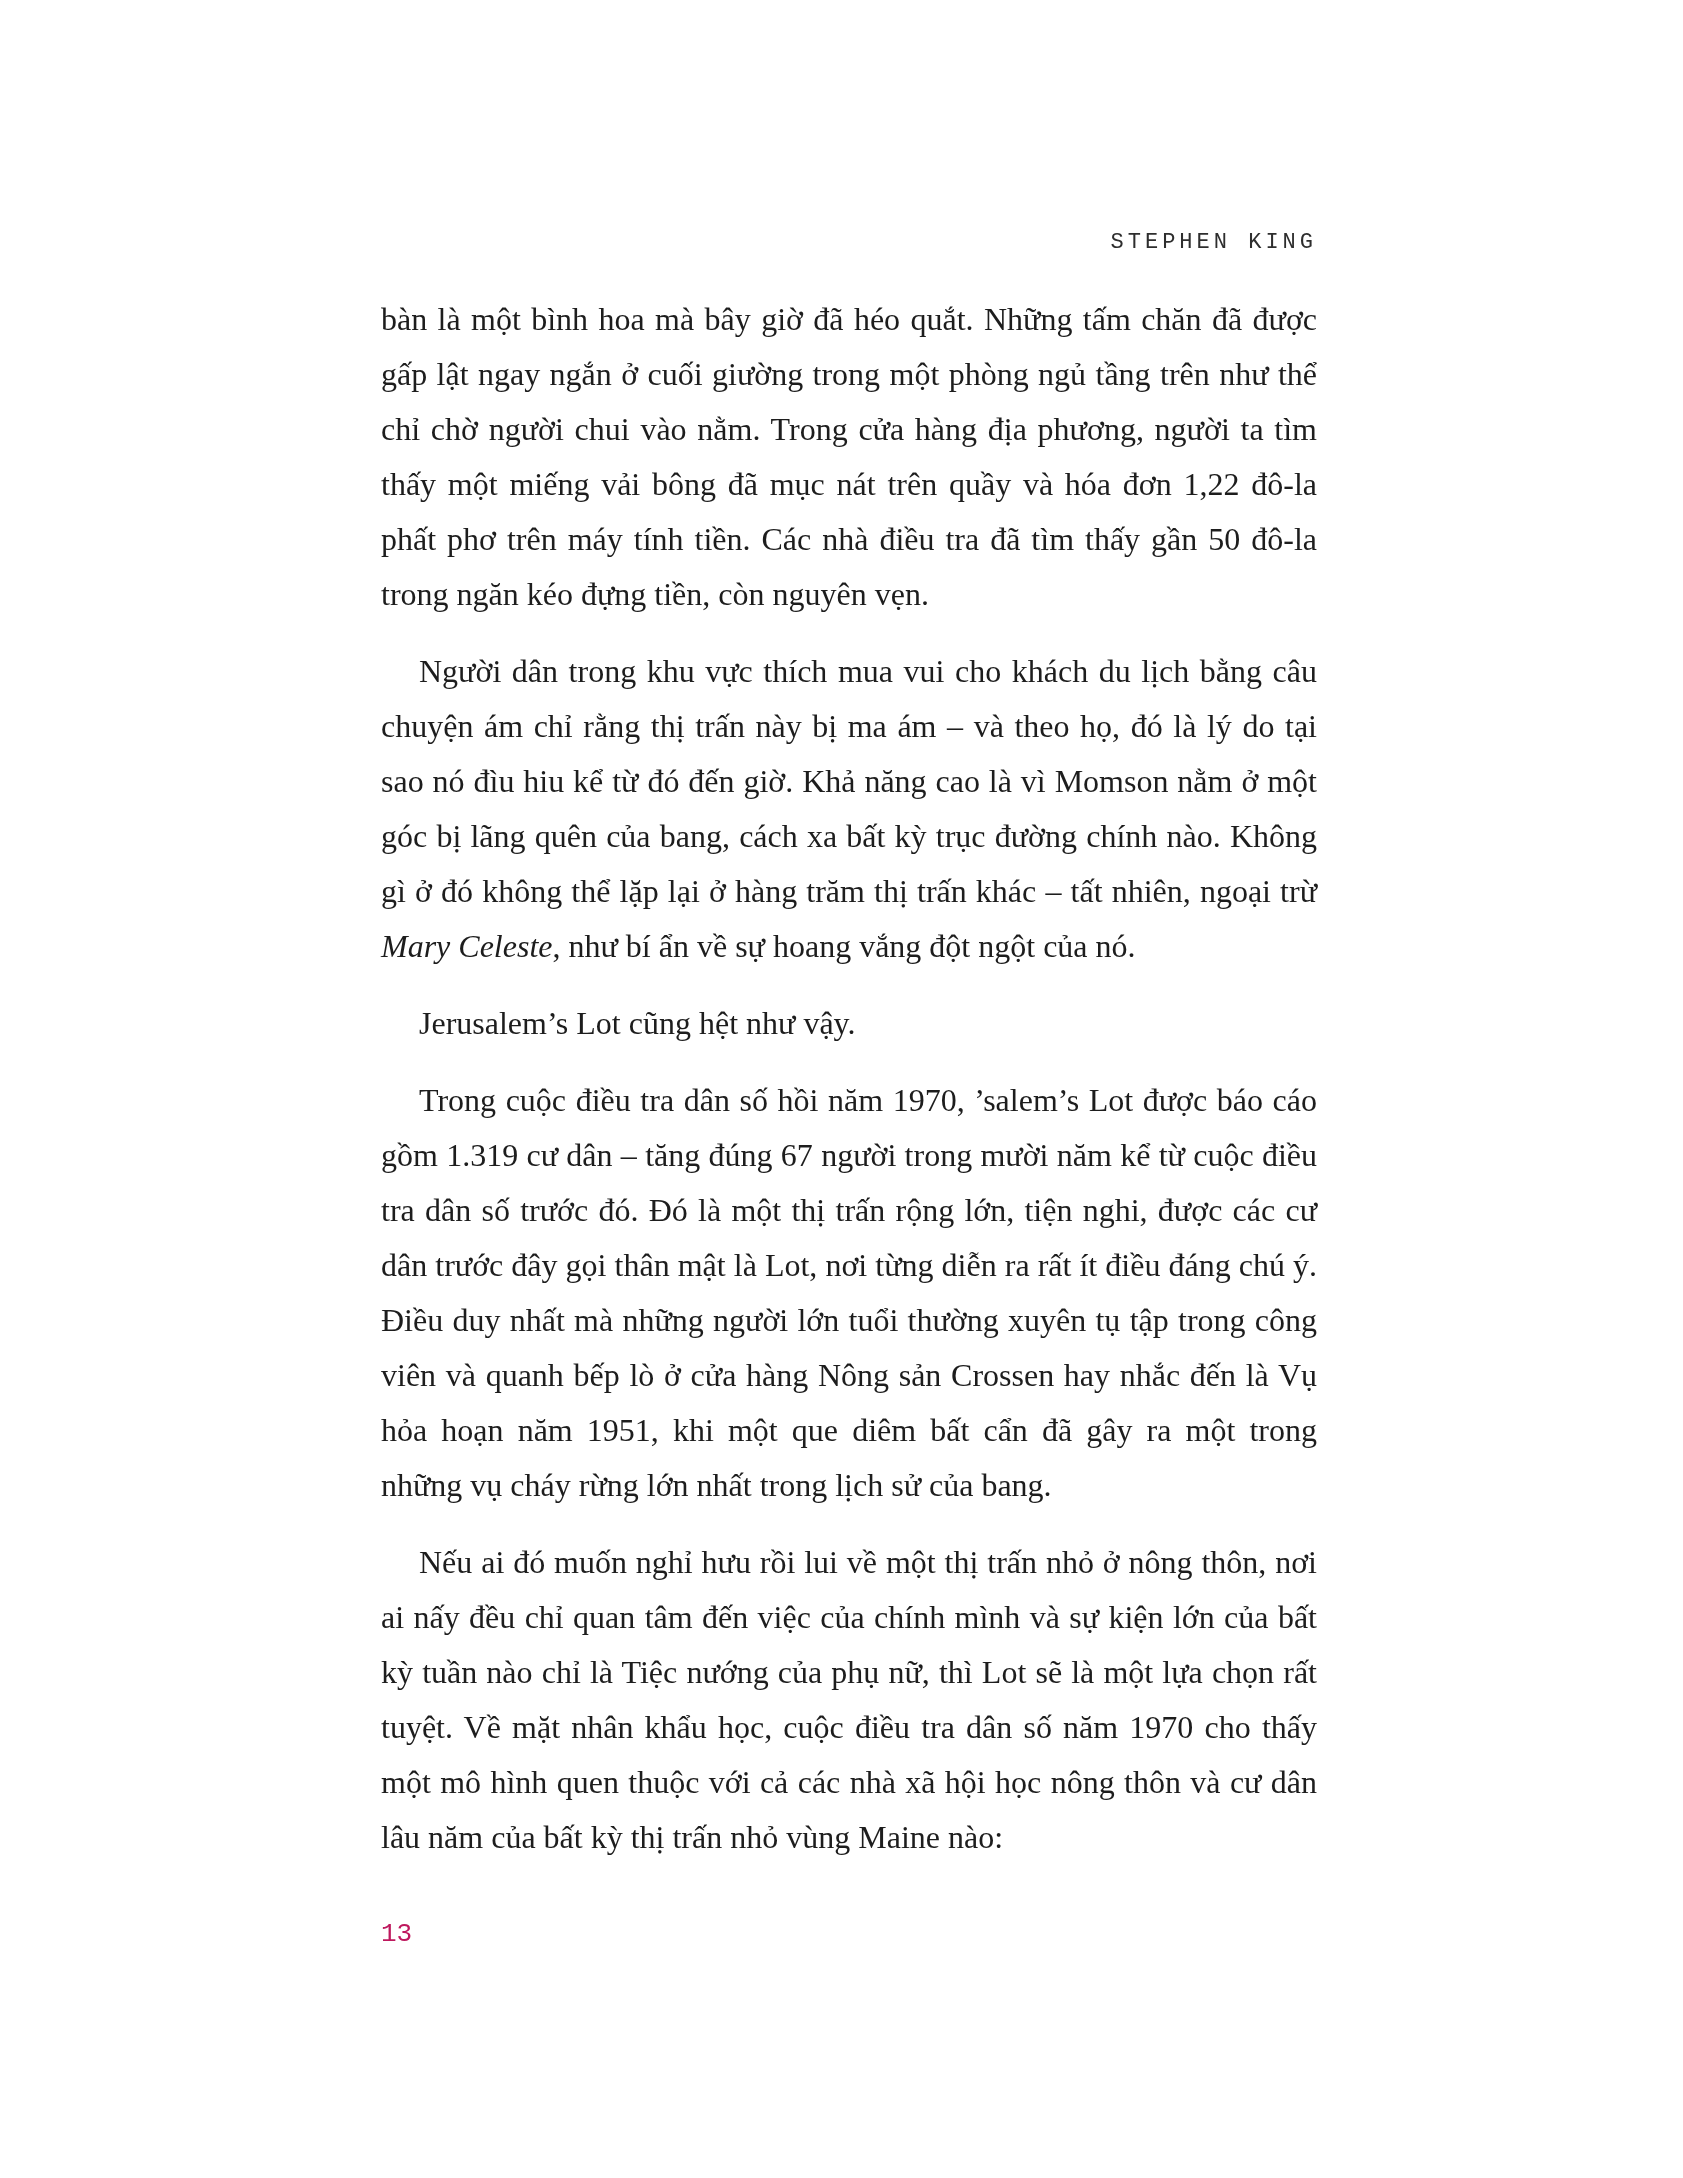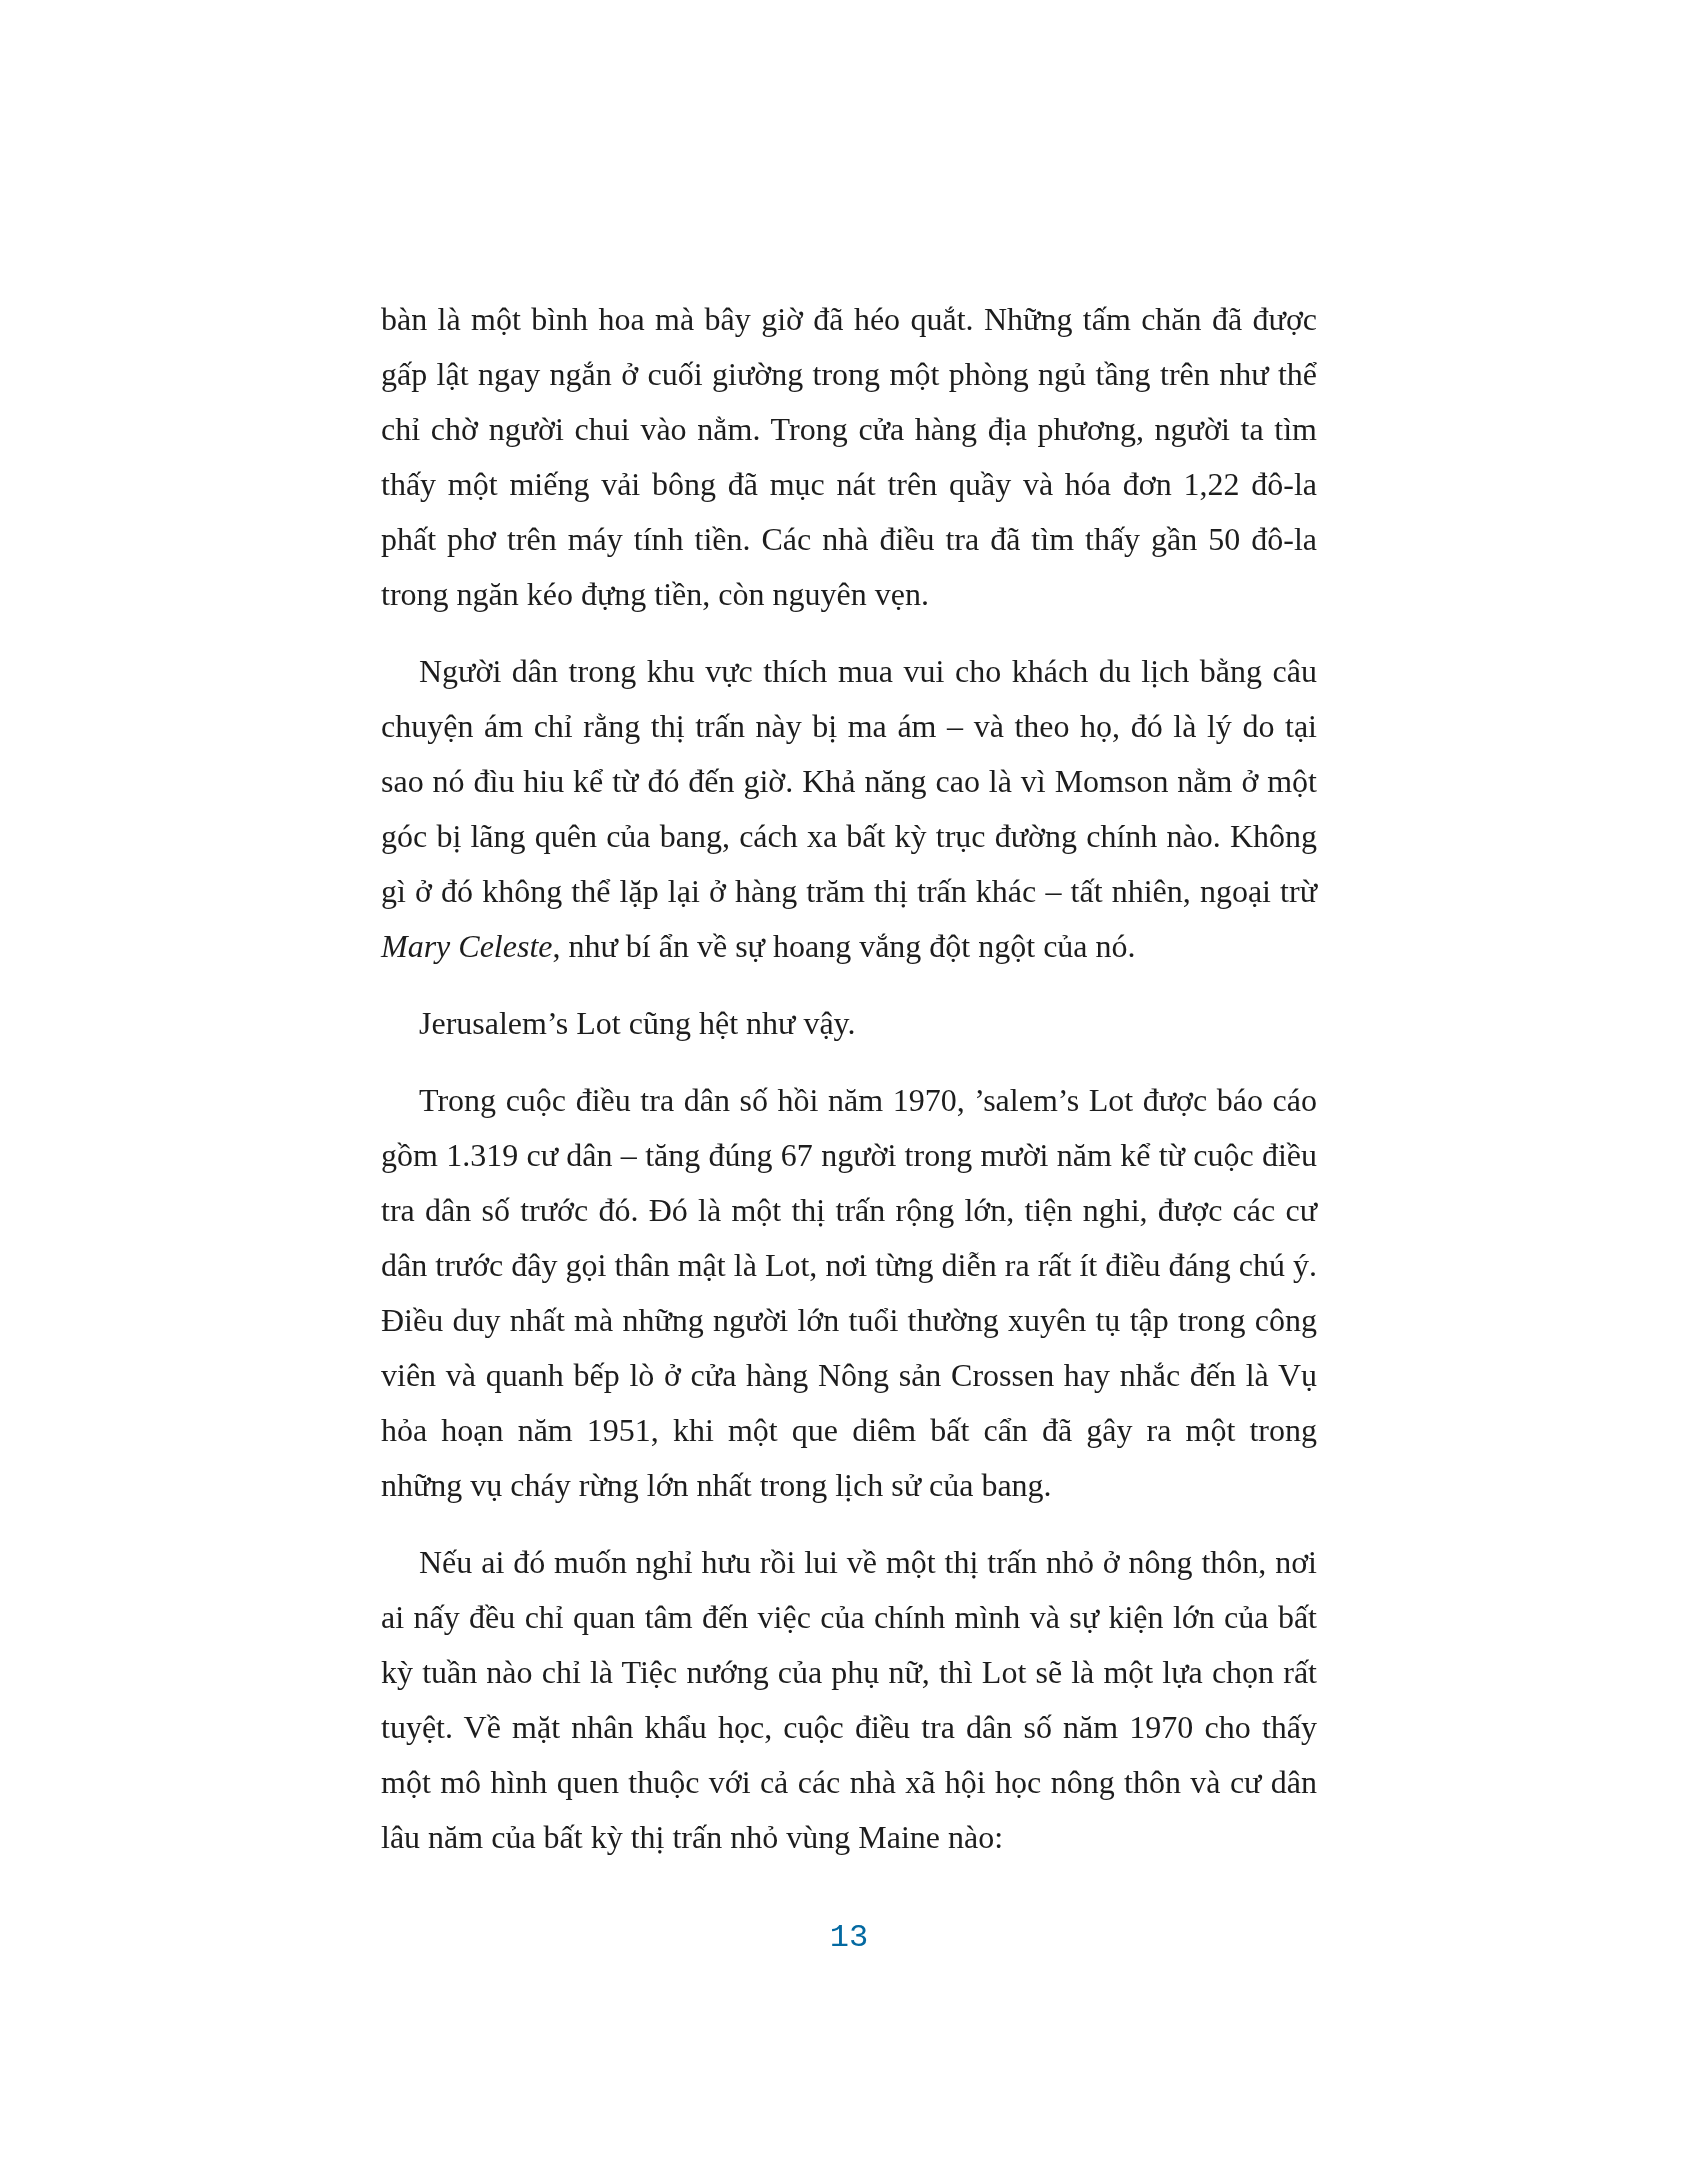--- a/index.html
+++ b/index.html
@@ -44,31 +44,32 @@
     text-indent: 38px;
   }
   .italic {
     font-style: italic;
   }
   .folio {
     position: absolute;
     top: 1919px;
     left: 381px;
     width: 936px;
-    text-align: center;
+    text-align: left;
     font-family: "Liberation Mono", "DejaVu Sans Mono", monospace;
-    font-size: 32px;
-    color: #0369a1;
+    font-size: 26px;
+    color: #be185d;
   }
 </style>
 </head>
 <body>
 
 <div class="page">
 
+  <div class="running-header">STEPHEN KING</div>
 
   <div class="body-text">
 
     <p><span>bàn là một bình hoa mà bây giờ đã héo quắt. Những tấm chăn đã được gấp lật ngay ngắn ở cuối giường trong một phòng ngủ tầng trên như thể chỉ chờ người chui vào nằm. Trong cửa hàng địa phương, người ta tìm thấy một miếng vải bông đã mục nát trên quầy và hóa đơn 1,22 đô-la phất phơ trên máy tính tiền. Các nhà điều tra đã tìm thấy gần 50 đô-la trong ngăn kéo đựng tiền, còn nguyên vẹn.</span></p>
 
     <p class="indent"><span>Người dân trong khu vực thích mua vui cho khách du lịch bằng câu chuyện ám chỉ rằng thị trấn này bị ma ám – và theo họ, đó là lý do tại sao nó đìu hiu kể từ đó đến giờ. Khả năng cao là vì Momson nằm ở một góc bị lãng quên của bang, cách xa bất kỳ trục đường chính nào. Không gì ở đó không thể lặp lại ở hàng trăm thị trấn khác – tất nhiên, ngoại trừ </span><span class="italic">Mary Celeste</span><span>, như bí ẩn về sự hoang vắng đột ngột của nó.</span></p>
 
     <p class="indent"><span>Jerusalem’s Lot cũng hệt như vậy.</span></p>
 
     <p class="indent"><span>Trong cuộc điều tra dân số hồi năm 1970, ’salem’s Lot được báo cáo gồm 1.319 cư dân – tăng đúng 67 người trong mười năm kể từ cuộc điều tra dân số trước đó. Đó là một thị trấn rộng lớn, tiện nghi, được các cư dân trước đây gọi thân mật là Lot, nơi từng diễn ra rất ít điều đáng chú ý. Điều duy nhất mà những người lớn tuổi thường xuyên tụ tập trong công viên và quanh bếp lò ở cửa hàng Nông sản Crossen hay nhắc đến là Vụ hỏa hoạn năm 1951, khi một que diêm bất cẩn đã gây ra một trong những vụ cháy rừng lớn nhất trong lịch sử của bang.</span></p>

